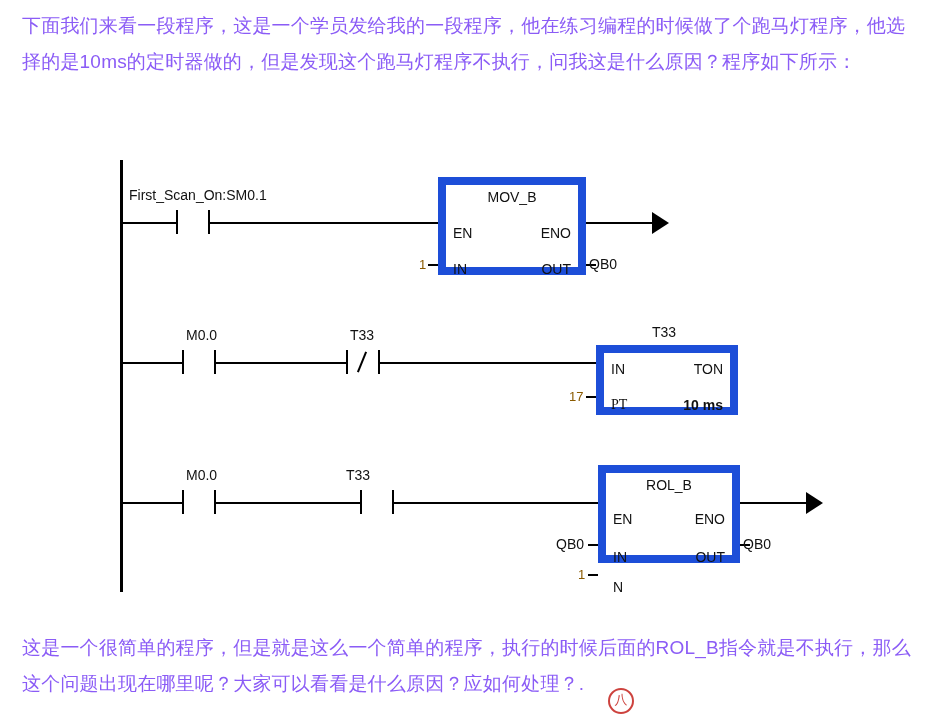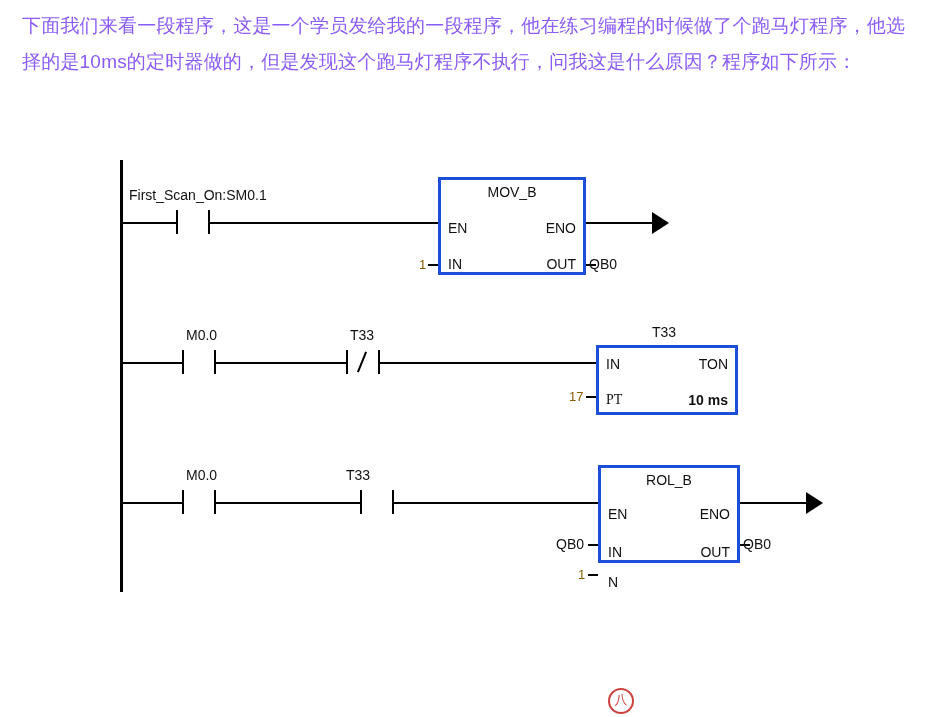--- a/index.html
+++ b/index.html
@@ -94,21 +94,21 @@
     position: absolute;
     width: 0;
     height: 0;
     border-top: 11px solid transparent;
     border-bottom: 11px solid transparent;
     border-left: 17px solid #000;
   }
   
   .fb {
     position: absolute;
-    border: 3px solid #1d4ed8;
+    border: 8px solid #1d4ed8;
     background: #fff;
     box-sizing: border-box;
   }
   .fb-title {
     position: absolute;
     top: 4px;
     left: 0;
     right: 0;
     text-align: center;
     font-size: 14px;
@@ -277,14 +277,15 @@
       <div class="wire" style="left:724px; top:352px; width:68px;"></div>
       <div class="arrow-out" style="left:790px; top:342px;"></div>
     </div>
 
     <div class="watermark">
       <div class="wm-logo">八</div>
     </div>
 
   </div>
 
+  <div class="para" id="closing-paragraph">这是一个很简单的程序，但是就是这么一个简单的程序，执行的时候后面的ROL_B指令就是不执行，那么这个问题出现在哪里呢？大家可以看看是什么原因？应如何处理？.</div>
 
 </div>
 
 </body></html>

